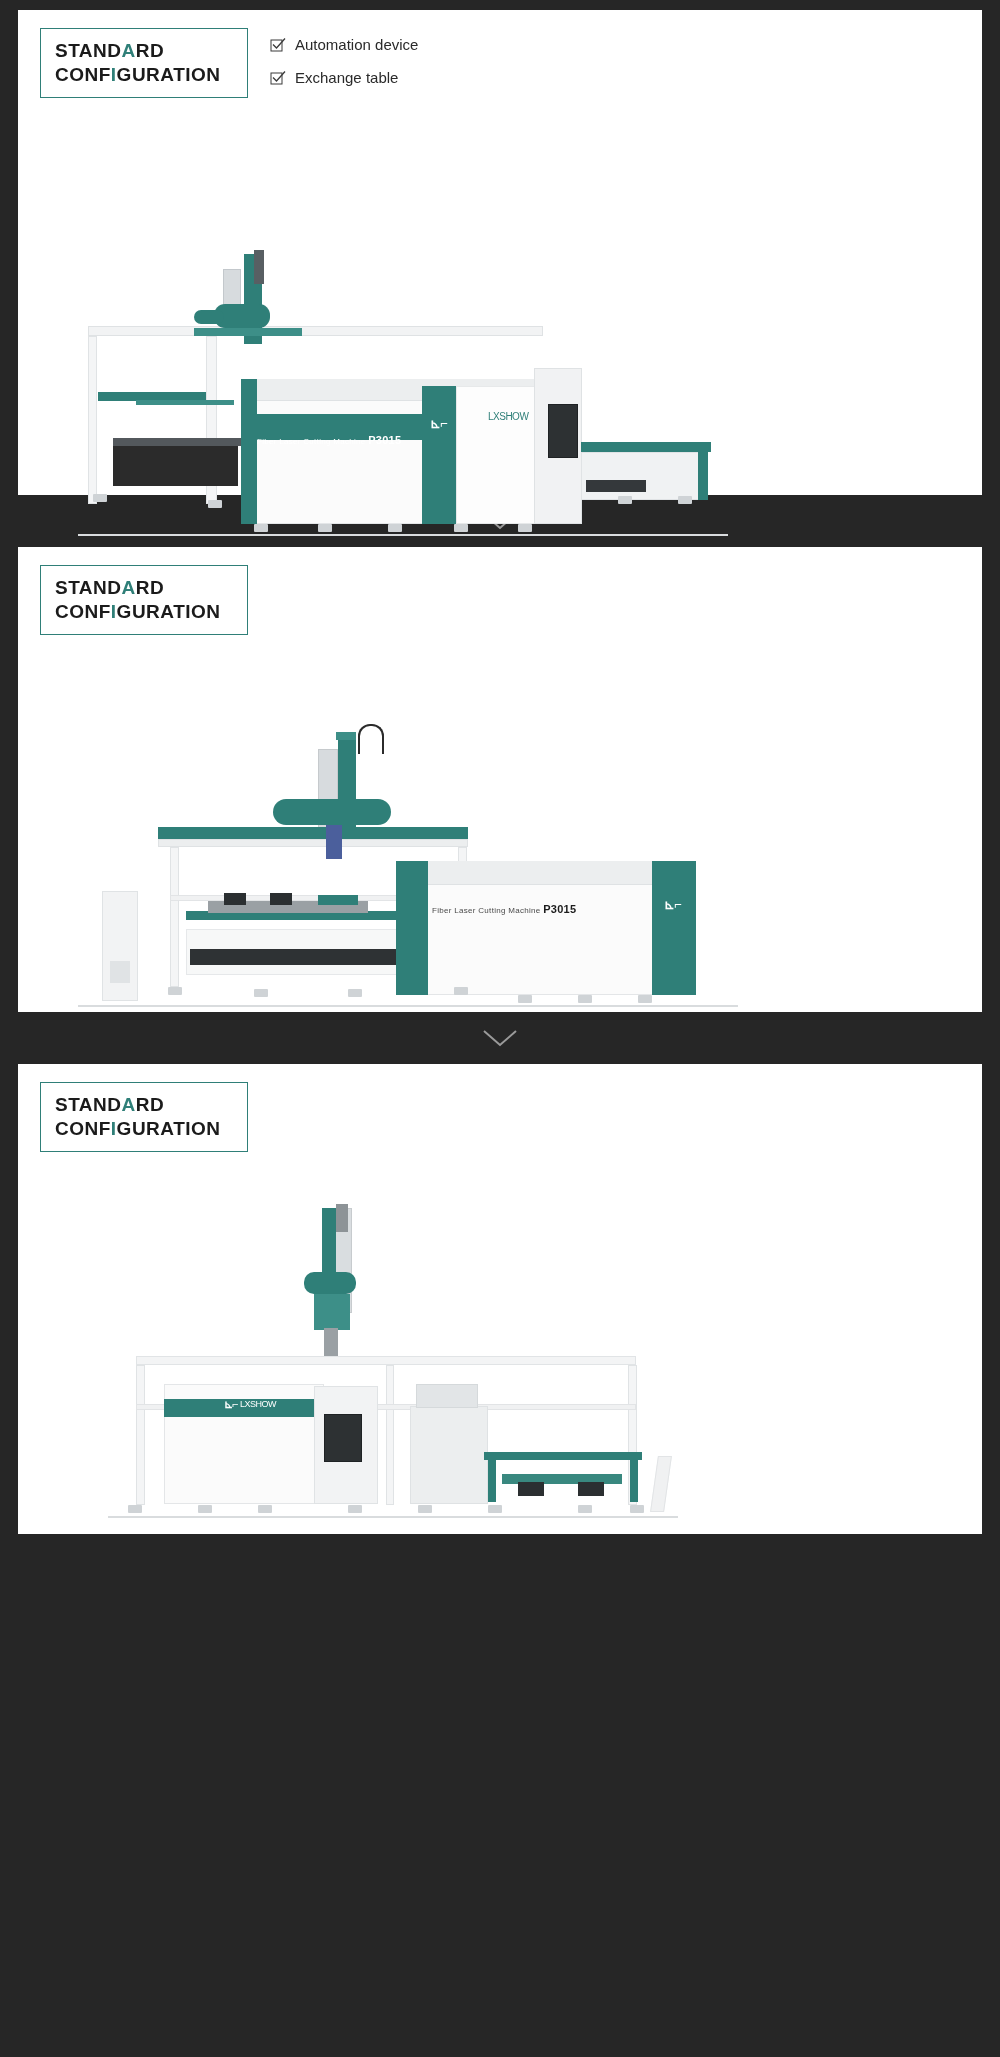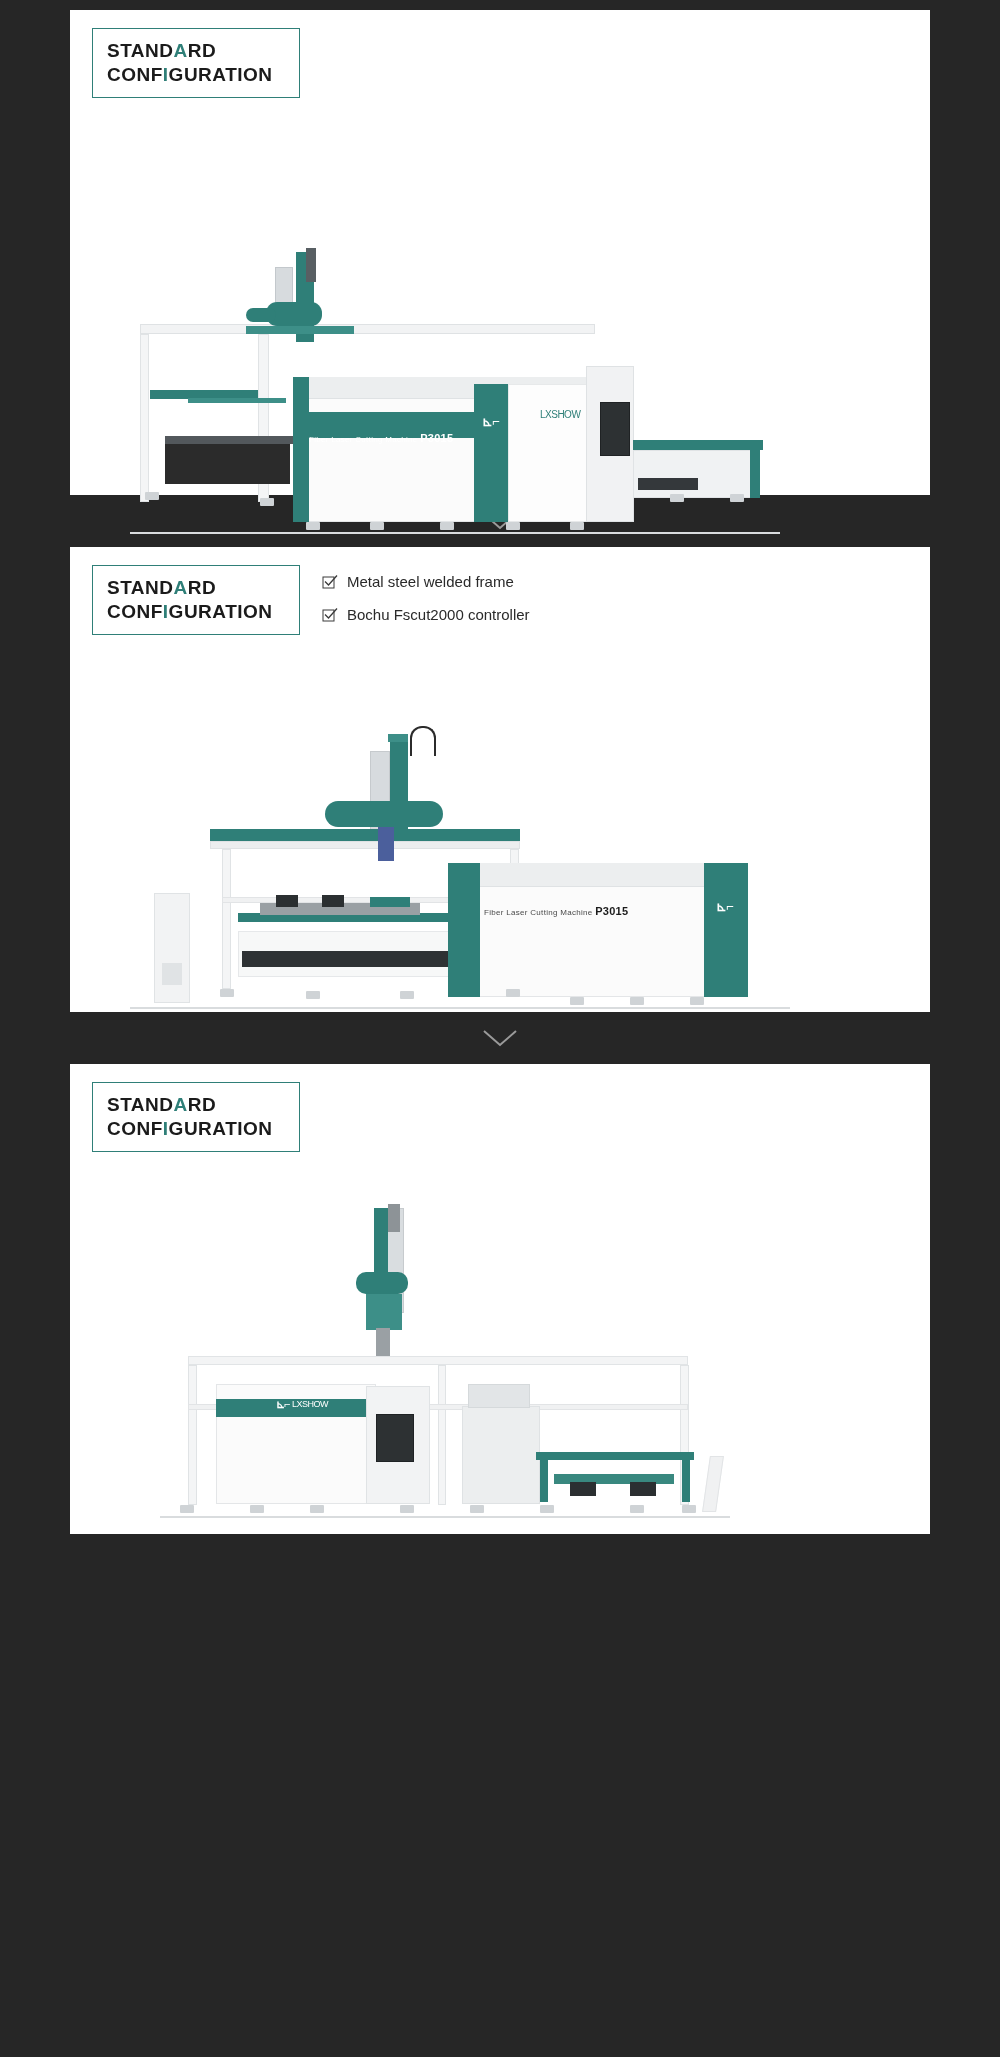--- a/index.html
+++ b/index.html
@@ -10,21 +10,21 @@
     font-family: "Liberation Sans", sans-serif;
   }
   .page {
     width: 1000px;
     min-height: 2057px;
     background: #262626;
     position: relative;
     overflow: hidden;
   }
   .panel {
-    width: 860px;
+    width: 964px;
     margin: 0 auto;
     background: #ffffff;
     position: relative;
   }
   .panel-spacer-top { height: 10px; }
   .panel-1 { height: 485px; }
   .panel-2 { height: 465px; }
   .panel-3 { height: 470px; }
 
   .config-header {
@@ -120,108 +120,108 @@
   }
 </style>
 </head>
 <body>
 
 <div class="page">
 
   <div class="panel-spacer-top"></div>
 
   <div class="panel panel-1">
-
-    <div class="config-header">
-      <div class="config-badge">
-        <div class="line"><span>STAND</span><span class="accent">A</span><span>RD</span></div>
-        <div class="line"><span>CONF</span><span class="accent">I</span><span>GURATION</span></div>
-      </div>
-    </div>
-
-    <div class="stage">
-
-      <div class="absbox" style="left:70px; top:222px; width:455px; height:10px; background:#f2f3f4; border:1px solid #dfe2e4;"></div>
-      <div class="absbox" style="left:70px; top:232px; width:9px; height:168px; background:#f4f5f6; border:1px solid #e0e3e5;"></div>
-      <div class="absbox" style="left:188px; top:232px; width:11px; height:168px; background:#f4f5f6; border:1px solid #e0e3e5;"></div>
-      <div class="absbox" style="left:80px; top:288px; width:108px; height:9px; background:#2f7f78;"></div>
-      <div class="absbox" style="left:118px; top:296px; width:98px; height:5px; background:#3d8f88;"></div>
-      <div class="absbox" style="left:95px; top:340px; width:125px; height:42px; background:#2b2b2b;"></div>
-      <div class="absbox" style="left:95px; top:334px; width:132px; height:8px; background:#53585c;"></div>
-
-      <div class="absbox" style="left:205px; top:165px; width:18px; height:62px; background:#d7dbde; border:1px solid #c3c8cc;"></div>
-      <div class="absbox" style="left:226px; top:150px; width:18px; height:90px; background:#2f7f78;"></div>
-      <div class="absbox" style="left:236px; top:146px; width:10px; height:34px; background:#585f63;"></div>
-      <div class="absbox" style="left:196px; top:200px; width:56px; height:24px; background:#2f7f78; border-radius:11px;"></div>
-      <div class="absbox" style="left:176px; top:206px; width:30px; height:14px; background:#2f7f78; border-radius:7px;"></div>
-      <div class="absbox" style="left:176px; top:224px; width:108px; height:8px; background:#3d8f88;"></div>
-
-      <div class="absbox" style="left:223px; top:275px; width:340px; height:145px; background:#fbfbfb; border:1px solid #e4e6e8;"></div>
-      <div class="absbox" style="left:223px; top:275px; width:340px; height:22px; background:#eceeef; border-bottom:1px solid #dfe2e4;"></div>
-      <div class="absbox" style="left:231px; top:310px; width:190px; height:26px; background:#2f7f78;"></div>
-      <div class="absbox" style="left:223px; top:275px; width:16px; height:145px; background:#2f7f78;"></div>
-      <div class="absbox" style="left:404px; top:282px; width:34px; height:138px; background:#2f7f78;"></div>
-      <div class="absbox" style="left:438px; top:282px; width:90px; height:138px; background:#fdfdfd; border:1px solid #e7e9ea;"></div>
-      <div class="brand-text" style="left:239px; top:330px; color:#ffffff;"><span>Fiber Laser Cutting Machine</span> <b style="color:#ffffff;">P3015</b></div>
-      <div class="logo-mark" style="left:412px; top:312px;">⊾⌐</div>
-      <div class="logo-dark" style="left:470px; top:307px; font-size:10px;"><span>LXSHOW</span></div>
-
-      <div class="absbox" style="left:516px; top:264px; width:48px; height:156px; background:#f1f2f3; border:1px solid #dfe2e4;"></div>
-      <div class="absbox" style="left:530px; top:300px; width:30px; height:54px; background:#2d3133; border:1px solid #1f2224;"></div>
-
-      <div class="absbox" style="left:563px; top:338px; width:130px; height:10px; background:#2f7f78;"></div>
-      <div class="absbox" style="left:563px; top:348px; width:120px; height:48px; background:#f0f2f3; border:1px solid #e0e3e5;"></div>
-      <div class="absbox" style="left:568px; top:376px; width:60px; height:12px; background:#34383b;"></div>
-      <div class="absbox" style="left:680px; top:338px; width:10px; height:58px; background:#2f7f78;"></div>
-
-      <div class="foot" style="left:75px; top:390px;"></div>
-      <div class="foot" style="left:190px; top:396px;"></div>
-      <div class="foot" style="left:236px; top:420px;"></div>
-      <div class="foot" style="left:300px; top:420px;"></div>
-      <div class="foot" style="left:370px; top:420px;"></div>
-      <div class="foot" style="left:436px; top:420px;"></div>
-      <div class="foot" style="left:500px; top:420px;"></div>
-      <div class="foot" style="left:600px; top:392px;"></div>
-      <div class="foot" style="left:660px; top:392px;"></div>
-      <div class="ground" style="left:60px; top:430px; width:650px;"></div>
-    </div>
-  </div>
-
-  <div class="divider-arrow">
-    <svg width="36" height="20" viewBox="0 0 36 20">
-        <path d="M2 3 L18 17 L34 3" fill="none" stroke="#9a9a9a" stroke-width="2"></path>
-      </svg>
-  </div>
-
-  <div class="panel panel-2">
 
     <div class="config-header">
       <div class="config-badge">
         <div class="line"><span>STAND</span><span class="accent">A</span><span>RD</span></div>
         <div class="line"><span>CONF</span><span class="accent">I</span><span>GURATION</span></div>
       </div>
       <div class="config-list">
         <div class="config-item">
           <span class="check-icon">
             <svg width="16" height="16" viewBox="0 0 16 16">
                 <rect x="1" y="3" width="11" height="11" fill="none" stroke="#3a3a3a" stroke-width="1"></rect>
                 <path d="M3 7.5 L6.5 11 L15 1.5" fill="none" stroke="#3a3a3a" stroke-width="1.3"></path>
               </svg>
           </span>
-          <span>Metal steel welded frame</span>
+          <span>Automation device</span>
         </div>
         <div class="config-item">
           <span class="check-icon">
             <svg width="16" height="16" viewBox="0 0 16 16">
                 <rect x="1" y="3" width="11" height="11" fill="none" stroke="#3a3a3a" stroke-width="1"></rect>
                 <path d="M3 7.5 L6.5 11 L15 1.5" fill="none" stroke="#3a3a3a" stroke-width="1.3"></path>
               </svg>
           </span>
-          <span>Bochu Fscut2000 controller</span>
+          <span>Exchange table</span>
         </div>
+      </div>
+    </div>
+
+    <div class="stage">
+
+      <div class="absbox" style="left:70px; top:222px; width:455px; height:10px; background:#f2f3f4; border:1px solid #dfe2e4;"></div>
+      <div class="absbox" style="left:70px; top:232px; width:9px; height:168px; background:#f4f5f6; border:1px solid #e0e3e5;"></div>
+      <div class="absbox" style="left:188px; top:232px; width:11px; height:168px; background:#f4f5f6; border:1px solid #e0e3e5;"></div>
+      <div class="absbox" style="left:80px; top:288px; width:108px; height:9px; background:#2f7f78;"></div>
+      <div class="absbox" style="left:118px; top:296px; width:98px; height:5px; background:#3d8f88;"></div>
+      <div class="absbox" style="left:95px; top:340px; width:125px; height:42px; background:#2b2b2b;"></div>
+      <div class="absbox" style="left:95px; top:334px; width:132px; height:8px; background:#53585c;"></div>
+
+      <div class="absbox" style="left:205px; top:165px; width:18px; height:62px; background:#d7dbde; border:1px solid #c3c8cc;"></div>
+      <div class="absbox" style="left:226px; top:150px; width:18px; height:90px; background:#2f7f78;"></div>
+      <div class="absbox" style="left:236px; top:146px; width:10px; height:34px; background:#585f63;"></div>
+      <div class="absbox" style="left:196px; top:200px; width:56px; height:24px; background:#2f7f78; border-radius:11px;"></div>
+      <div class="absbox" style="left:176px; top:206px; width:30px; height:14px; background:#2f7f78; border-radius:7px;"></div>
+      <div class="absbox" style="left:176px; top:224px; width:108px; height:8px; background:#3d8f88;"></div>
+
+      <div class="absbox" style="left:223px; top:275px; width:340px; height:145px; background:#fbfbfb; border:1px solid #e4e6e8;"></div>
+      <div class="absbox" style="left:223px; top:275px; width:340px; height:22px; background:#eceeef; border-bottom:1px solid #dfe2e4;"></div>
+      <div class="absbox" style="left:231px; top:310px; width:190px; height:26px; background:#2f7f78;"></div>
+      <div class="absbox" style="left:223px; top:275px; width:16px; height:145px; background:#2f7f78;"></div>
+      <div class="absbox" style="left:404px; top:282px; width:34px; height:138px; background:#2f7f78;"></div>
+      <div class="absbox" style="left:438px; top:282px; width:90px; height:138px; background:#fdfdfd; border:1px solid #e7e9ea;"></div>
+      <div class="brand-text" style="left:239px; top:330px; color:#ffffff;"><span>Fiber Laser Cutting Machine</span> <b style="color:#ffffff;">P3015</b></div>
+      <div class="logo-mark" style="left:412px; top:312px;">⊾⌐</div>
+      <div class="logo-dark" style="left:470px; top:307px; font-size:10px;"><span>LXSHOW</span></div>
+
+      <div class="absbox" style="left:516px; top:264px; width:48px; height:156px; background:#f1f2f3; border:1px solid #dfe2e4;"></div>
+      <div class="absbox" style="left:530px; top:300px; width:30px; height:54px; background:#2d3133; border:1px solid #1f2224;"></div>
+
+      <div class="absbox" style="left:563px; top:338px; width:130px; height:10px; background:#2f7f78;"></div>
+      <div class="absbox" style="left:563px; top:348px; width:120px; height:48px; background:#f0f2f3; border:1px solid #e0e3e5;"></div>
+      <div class="absbox" style="left:568px; top:376px; width:60px; height:12px; background:#34383b;"></div>
+      <div class="absbox" style="left:680px; top:338px; width:10px; height:58px; background:#2f7f78;"></div>
+
+      <div class="foot" style="left:75px; top:390px;"></div>
+      <div class="foot" style="left:190px; top:396px;"></div>
+      <div class="foot" style="left:236px; top:420px;"></div>
+      <div class="foot" style="left:300px; top:420px;"></div>
+      <div class="foot" style="left:370px; top:420px;"></div>
+      <div class="foot" style="left:436px; top:420px;"></div>
+      <div class="foot" style="left:500px; top:420px;"></div>
+      <div class="foot" style="left:600px; top:392px;"></div>
+      <div class="foot" style="left:660px; top:392px;"></div>
+      <div class="ground" style="left:60px; top:430px; width:650px;"></div>
+    </div>
+  </div>
+
+  <div class="divider-arrow">
+    <svg width="36" height="20" viewBox="0 0 36 20">
+        <path d="M2 3 L18 17 L34 3" fill="none" stroke="#9a9a9a" stroke-width="2"></path>
+      </svg>
+  </div>
+
+  <div class="panel panel-2">
+
+    <div class="config-header">
+      <div class="config-badge">
+        <div class="line"><span>STAND</span><span class="accent">A</span><span>RD</span></div>
+        <div class="line"><span>CONF</span><span class="accent">I</span><span>GURATION</span></div>
       </div>
     </div>
 
     <div class="stage" style="height:320px;">
 
       <div class="absbox" style="left:300px; top:110px; width:20px; height:95px; background:#d7dbde; border:1px solid #c6cacd;"></div>
       <div class="absbox" style="left:320px; top:98px; width:18px; height:110px; background:#2f7f78;"></div>
       <div class="absbox" style="left:318px; top:93px; width:20px; height:8px; background:#3d8f88;"></div>
       <div class="absbox" style="left:340px; top:85px; width:26px; height:30px; border:2px solid #2b2b2b; border-bottom:none; border-radius:12px 12px 0 0;"></div>
       <div class="absbox" style="left:255px; top:160px; width:118px; height:26px; background:#2f7f78; border-radius:13px;"></div>

